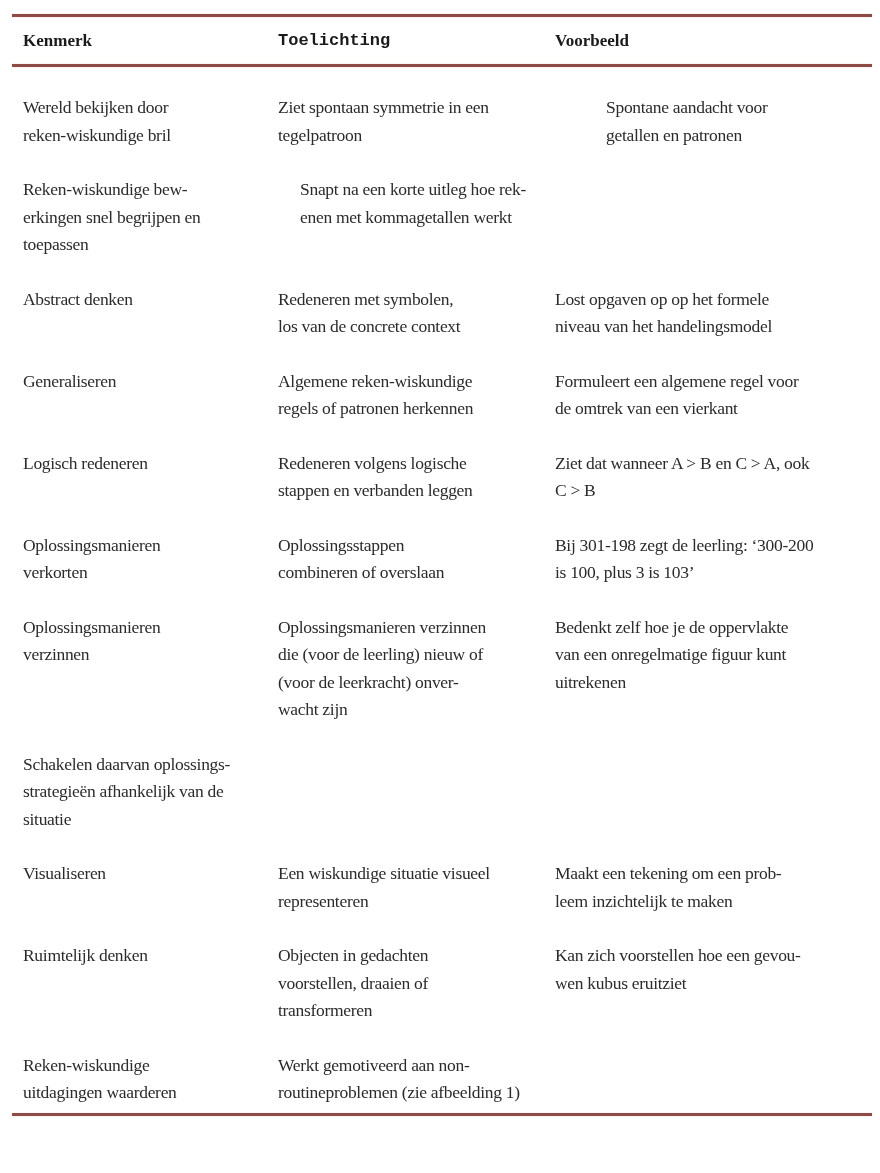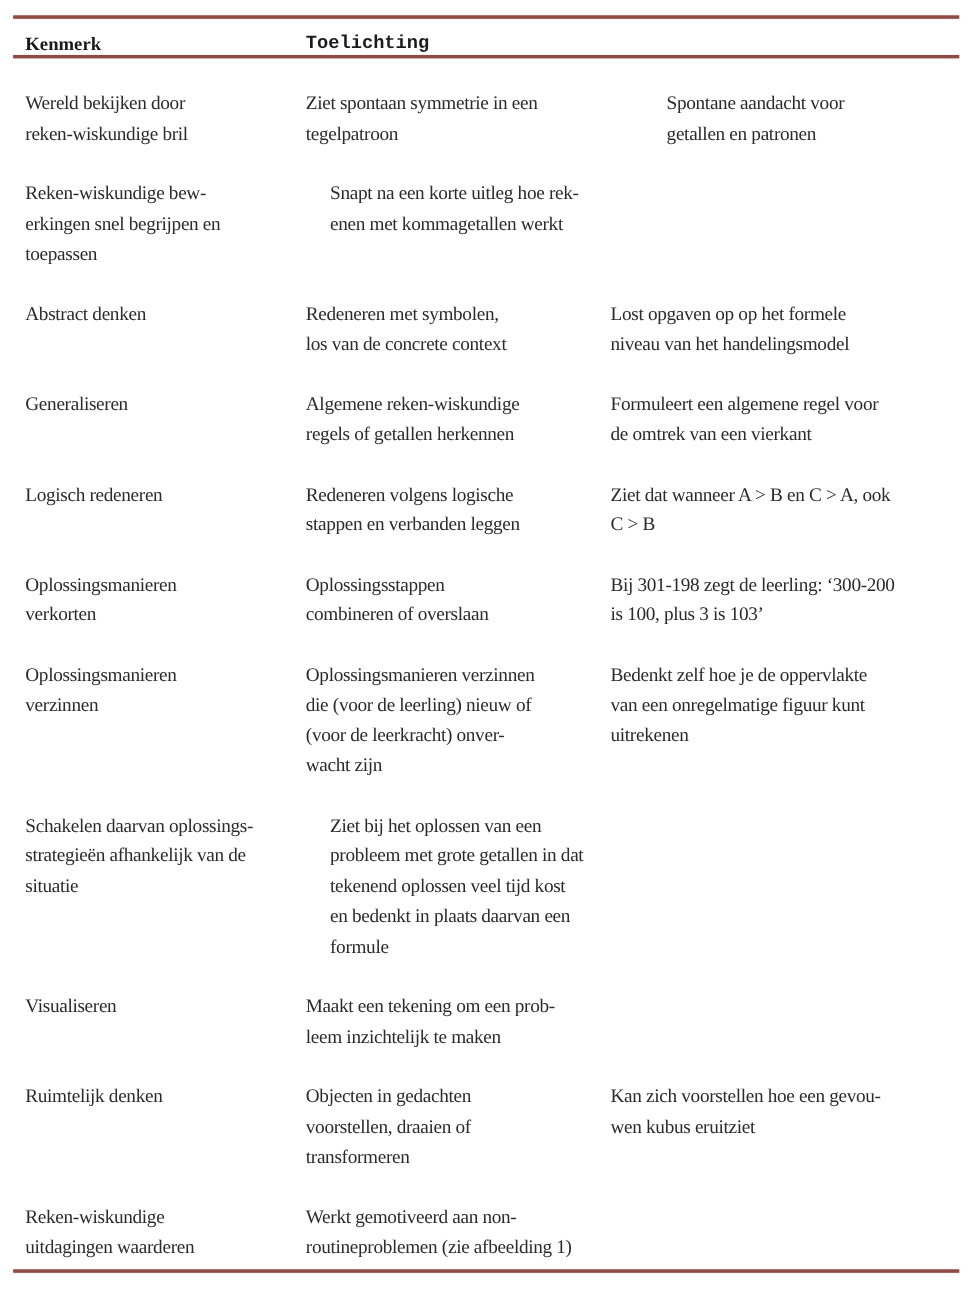--- a/index.html
+++ b/index.html
@@ -21,22 +21,22 @@
       top: 14px;
       width: 860px;
     }
     .rule {
       height: 3px;
       background: #8e4a45;
       box-shadow: 0 0 1px #c98c86;
     }
     .header-row {
       display: flex;
-      height: 33px;
-      align-items: flex-end;
+      height: 47px;
+      align-items: center;
     }
     .header-row .cell {
       font-family: "Liberation Serif", "DejaVu Serif", serif;
       font-weight: bold;
       font-size: 17px;
       color: #1a1a1a;
     }
     .cell.c1 { width: 255px; padding-left: 11px; box-sizing: border-box; }
     .cell.c2 { width: 277px; padding-left: 11px; box-sizing: border-box; font-family: Liberation Mono, monospace; }
     .cell.c3 { width: 328px; padding-left: 11px; box-sizing: border-box; }
@@ -59,20 +59,21 @@
     }
   </style>
 </head>
 <body>
 
 <div class="table-wrap">
   <div class="rule"></div>
   <div class="header-row">
     <div class="cell c1">Kenmerk</div>
     <div class="cell c2">Toelichting</div>
+    <div class="cell c3">Voorbeeld</div>
   </div>
   <div class="rule"></div>
 
   <div class="body-rows">
     <div class="row">
       <div class="cell c1">Wereld bekijken door
 reken-wiskundige bril</div>
       <div class="cell c3">Ziet spontaan symmetrie in een
 tegelpatroon</div>
       <div class="cell c2">Spontane aandacht voor
@@ -88,21 +89,21 @@
     <div class="row">
       <div class="cell c1">Abstract denken</div>
       <div class="cell c2">Redeneren met symbolen,
 los van de concrete context</div>
       <div class="cell c3">Lost opgaven op op het formele
 niveau van het handelingsmodel</div>
     </div>
     <div class="row">
       <div class="cell c1">Generaliseren</div>
       <div class="cell c2">Algemene reken-wiskundige
-regels of getallen herkennen</div>
+regels of patronen herkennen</div>
       <div class="cell c3">Formuleert een algemene regel voor
 de omtrek van een vierkant</div>
     </div>
     <div class="row">
       <div class="cell c1">Logisch redeneren</div>
       <div class="cell c2">Redeneren volgens logische
 stappen en verbanden leggen</div>
       <div class="cell c3">Ziet dat wanneer A &gt; B en C &gt; A, ook
 C &gt; B</div>
     </div>
@@ -122,28 +123,25 @@
 (voor de leerkracht) onver-
 wacht zijn</div>
       <div class="cell c3">Bedenkt zelf hoe je de oppervlakte
 van een onregelmatige figuur kunt
 uitrekenen</div>
     </div>
     <div class="row">
       <div class="cell c2">Schakelen daarvan oplossings-
 strategieën afhankelijk van de
 situatie</div>
-      <div class="cell c3">Ziet bij het oplossen van een
-probleem met grote getallen in dat
-tekenend oplossen veel tijd kost
-en bedenkt in plaats daarvan een
-formule</div>
     </div>
     <div class="row">
       <div class="cell c1">Visualiseren</div>
+      <div class="cell c2">Een wiskundige situatie visueel
+representeren</div>
       <div class="cell c3">Maakt een tekening om een prob-
 leem inzichtelijk te maken</div>
     </div>
     <div class="row">
       <div class="cell c1">Ruimtelijk denken</div>
       <div class="cell c2">Objecten in gedachten
 voorstellen, draaien of
 transformeren</div>
       <div class="cell c3">Kan zich voorstellen hoe een gevou-
 wen kubus eruitziet</div>

